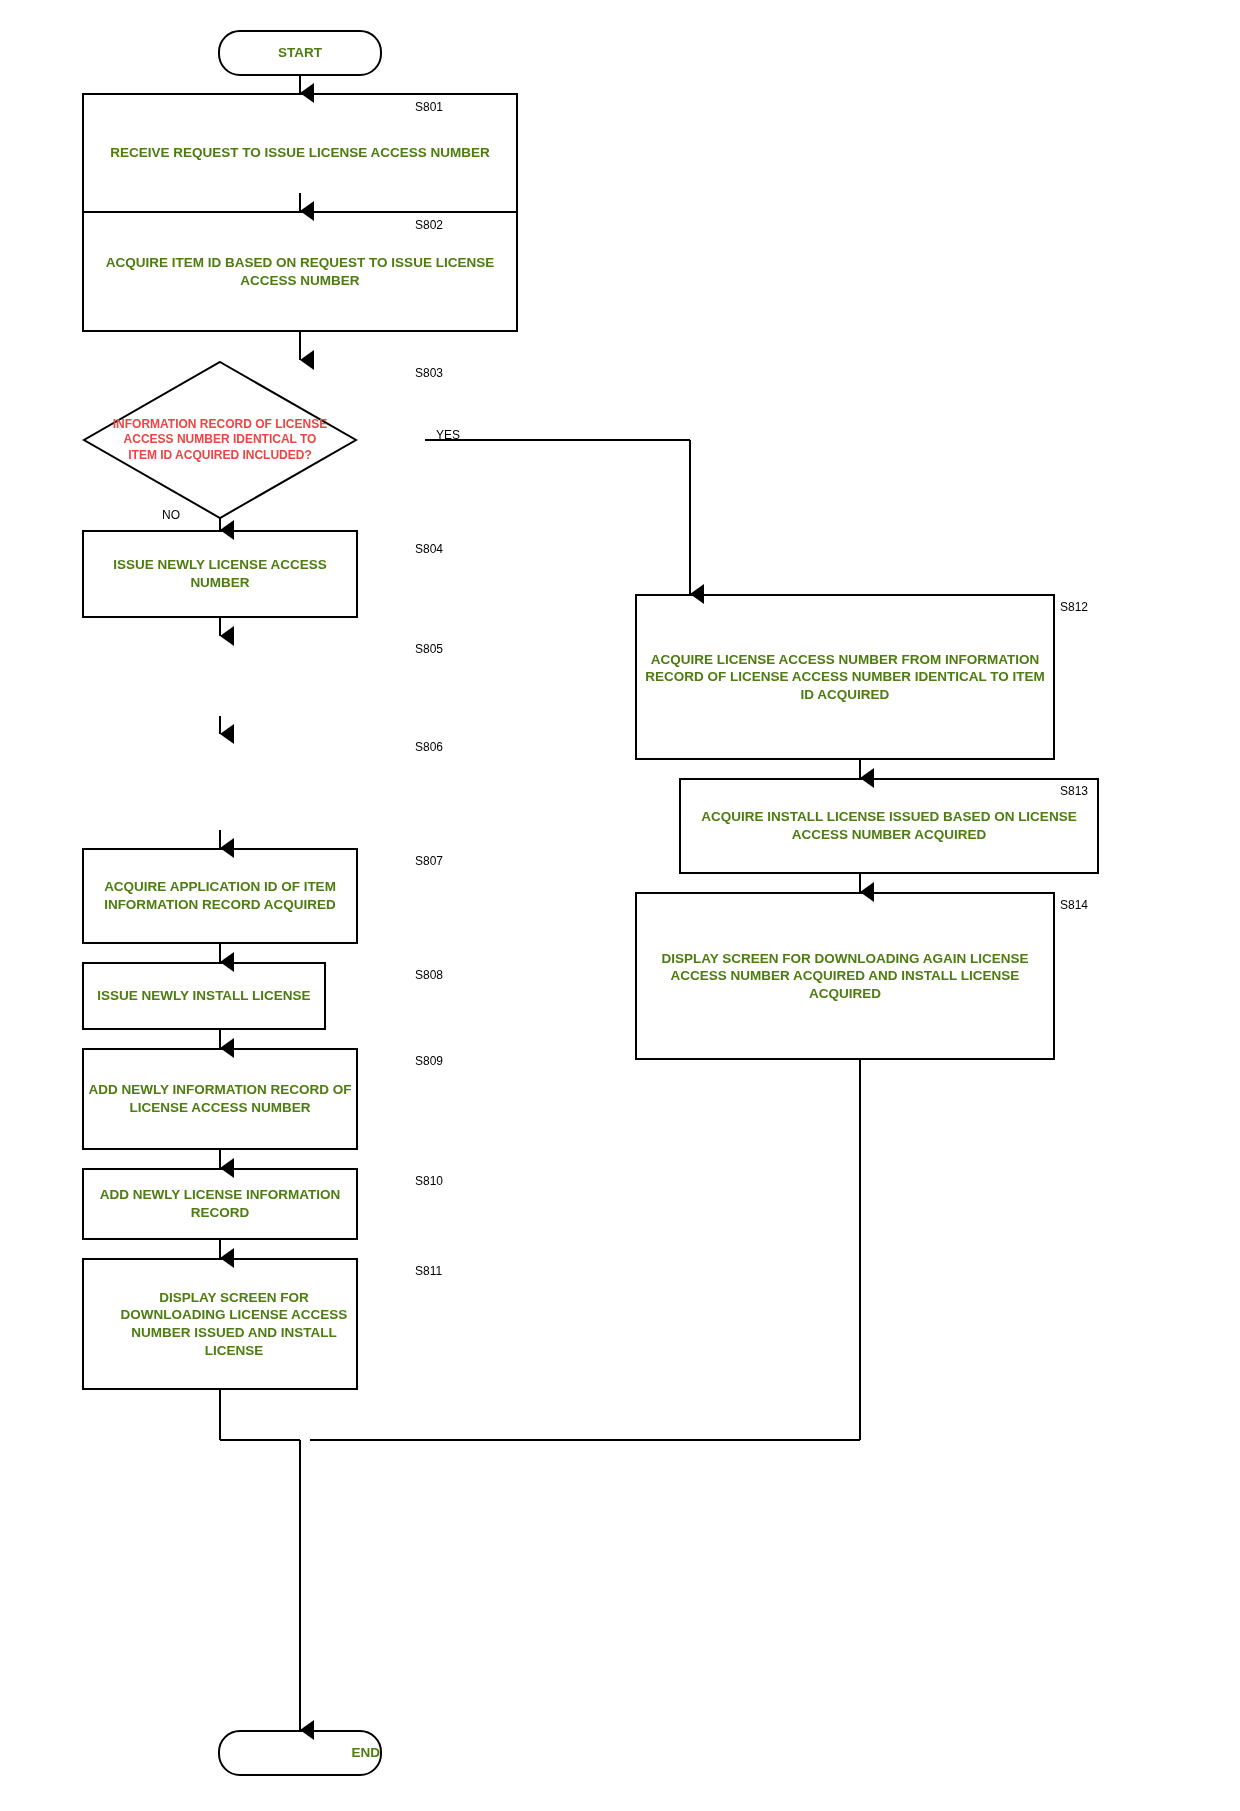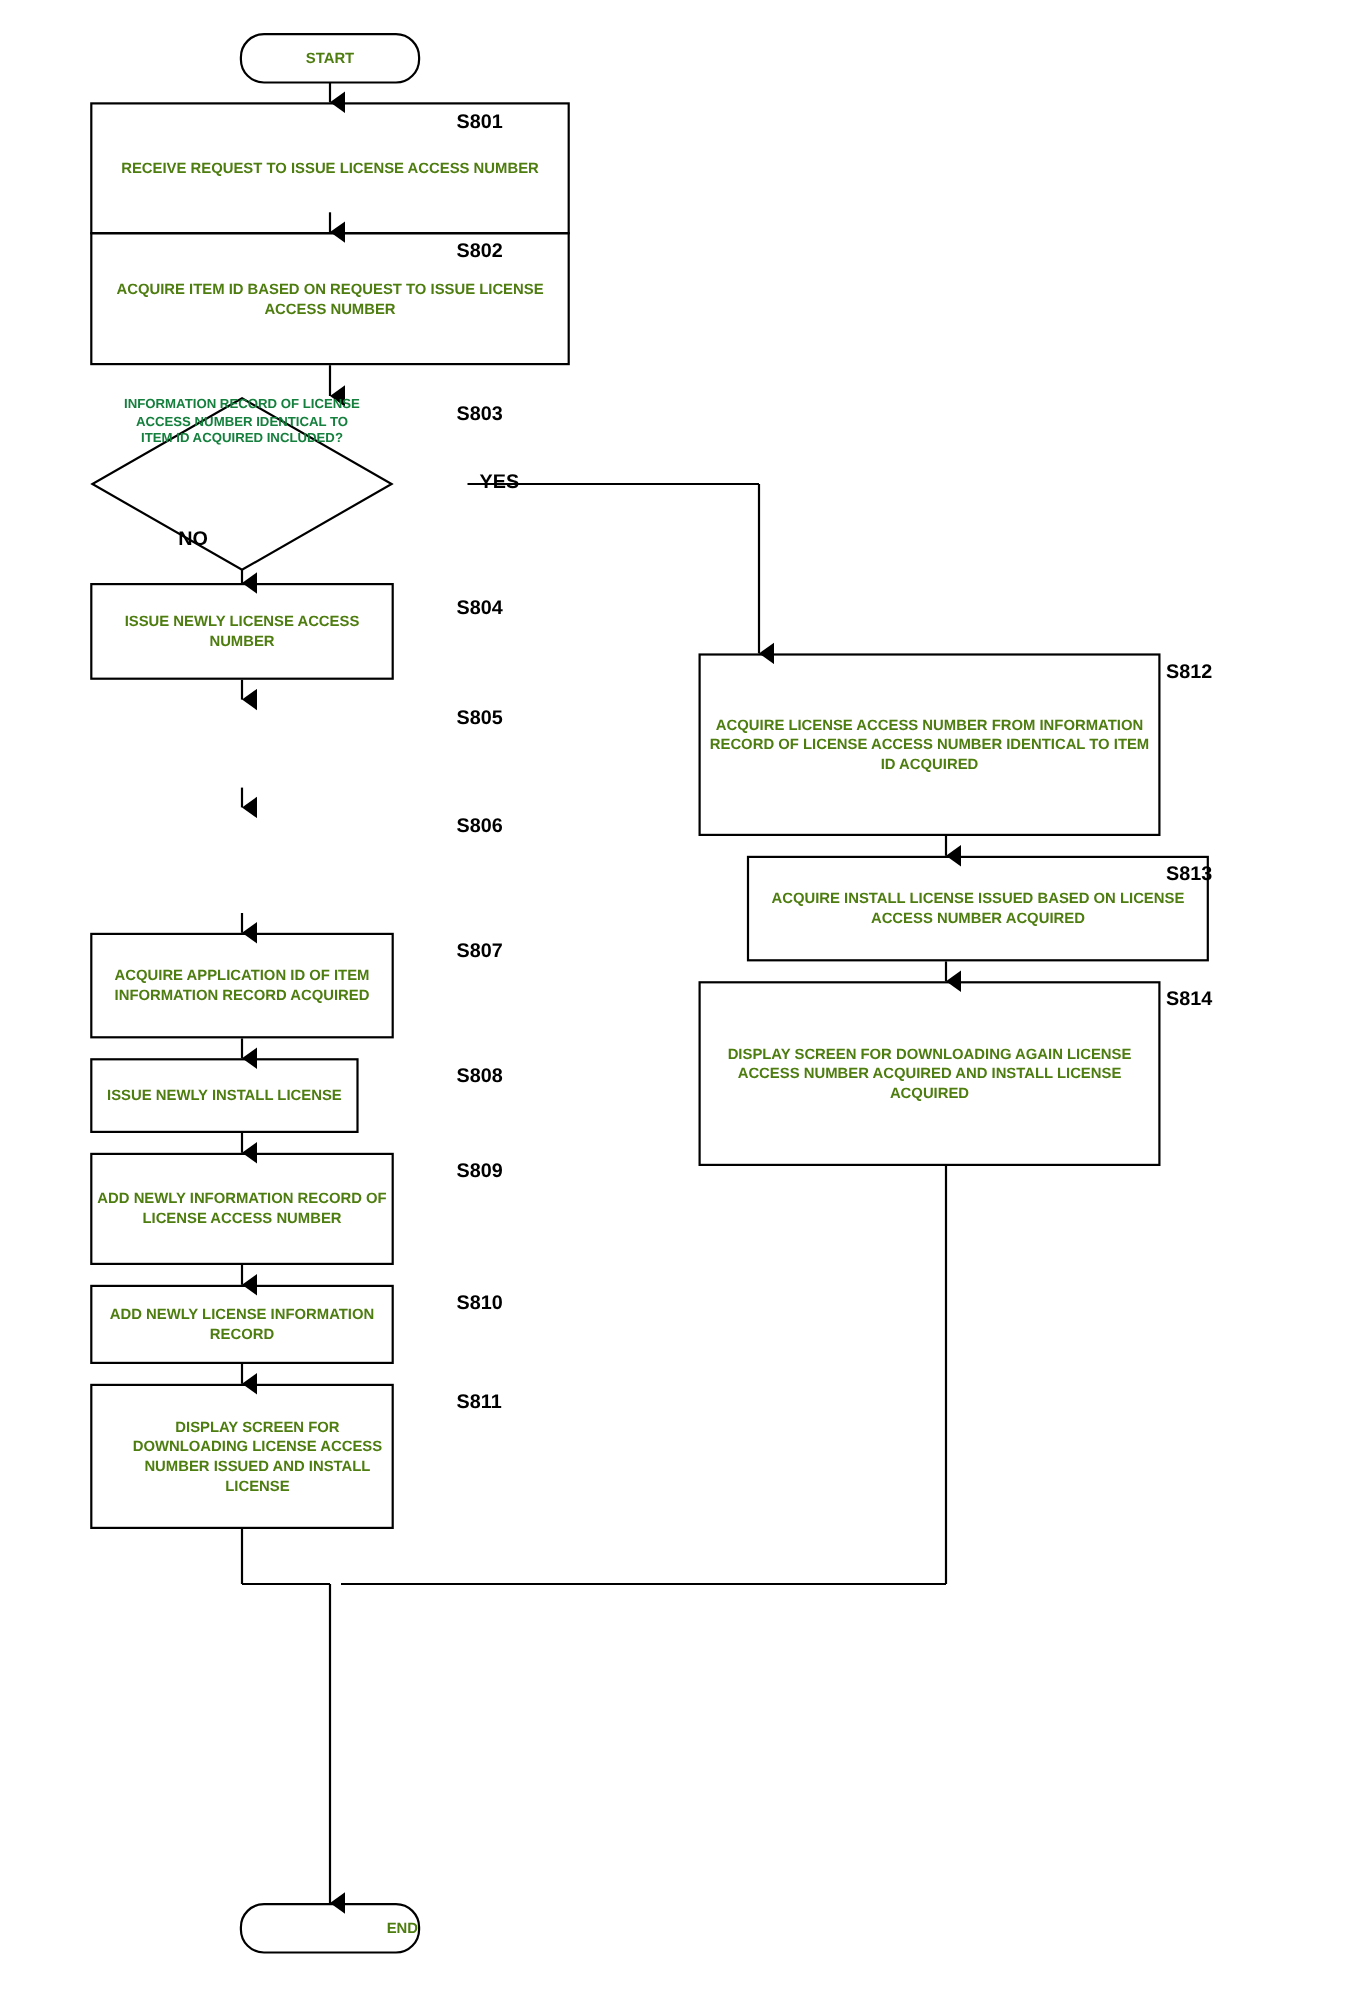--- a/index.html
+++ b/index.html
@@ -42,32 +42,33 @@
     }
 
     .diamond-wrapper {
       position: absolute;
     }
 
     .diamond-inner {
       width: 100%;
       height: 100%;
       display: flex;
+      align-items: center;
       justify-content: center;
       text-align: center;
       font-size: 13px;
       font-weight: bold;
       line-height: 1.3;
-      color: #15803d;
+      color: #ef4444;
     }
 
     .label {
       position: absolute;
-      font-size: 18px;
-      font-weight: bold;
+      font-size: 12px;
+      font-weight: normal;
       color: #000;
     }
 
     svg.connector-svg {
       position: absolute;
       top: 0;
       left: 0;
       width: 1240px;
       height: 1811px;
       pointer-events: none;
@@ -162,21 +163,21 @@
     </svg>
     <div class="diamond-inner" style="position:absolute;top:0;left:0;width:276px;height:160px;padding:0 30px;">
       <span style="font-size:12px;font-weight:bold;line-height:1.3;">INFORMATION RECORD OF LICENSE ACCESS NUMBER IDENTICAL TO ITEM ID ACQUIRED INCLUDED?</span>
     </div>
   </div>
 
   <div class="label" style="left:436px; top:428px;">
     <span>YES</span>
   </div>
 
-  <div class="label" style="left:162px; top:479px;">
+  <div class="label" style="left:162px; top:508px;">
     <span>NO</span>
   </div>
 
   <div class="label" style="left:415px; top:542px;">
     <span>S804</span>
   </div>
 
   <div class="shape rect" style="left:82px; top:530px; width:276px; height:88px;">
     <span>ISSUE NEWLY LICENSE ACCESS NUMBER</span>
   </div>

